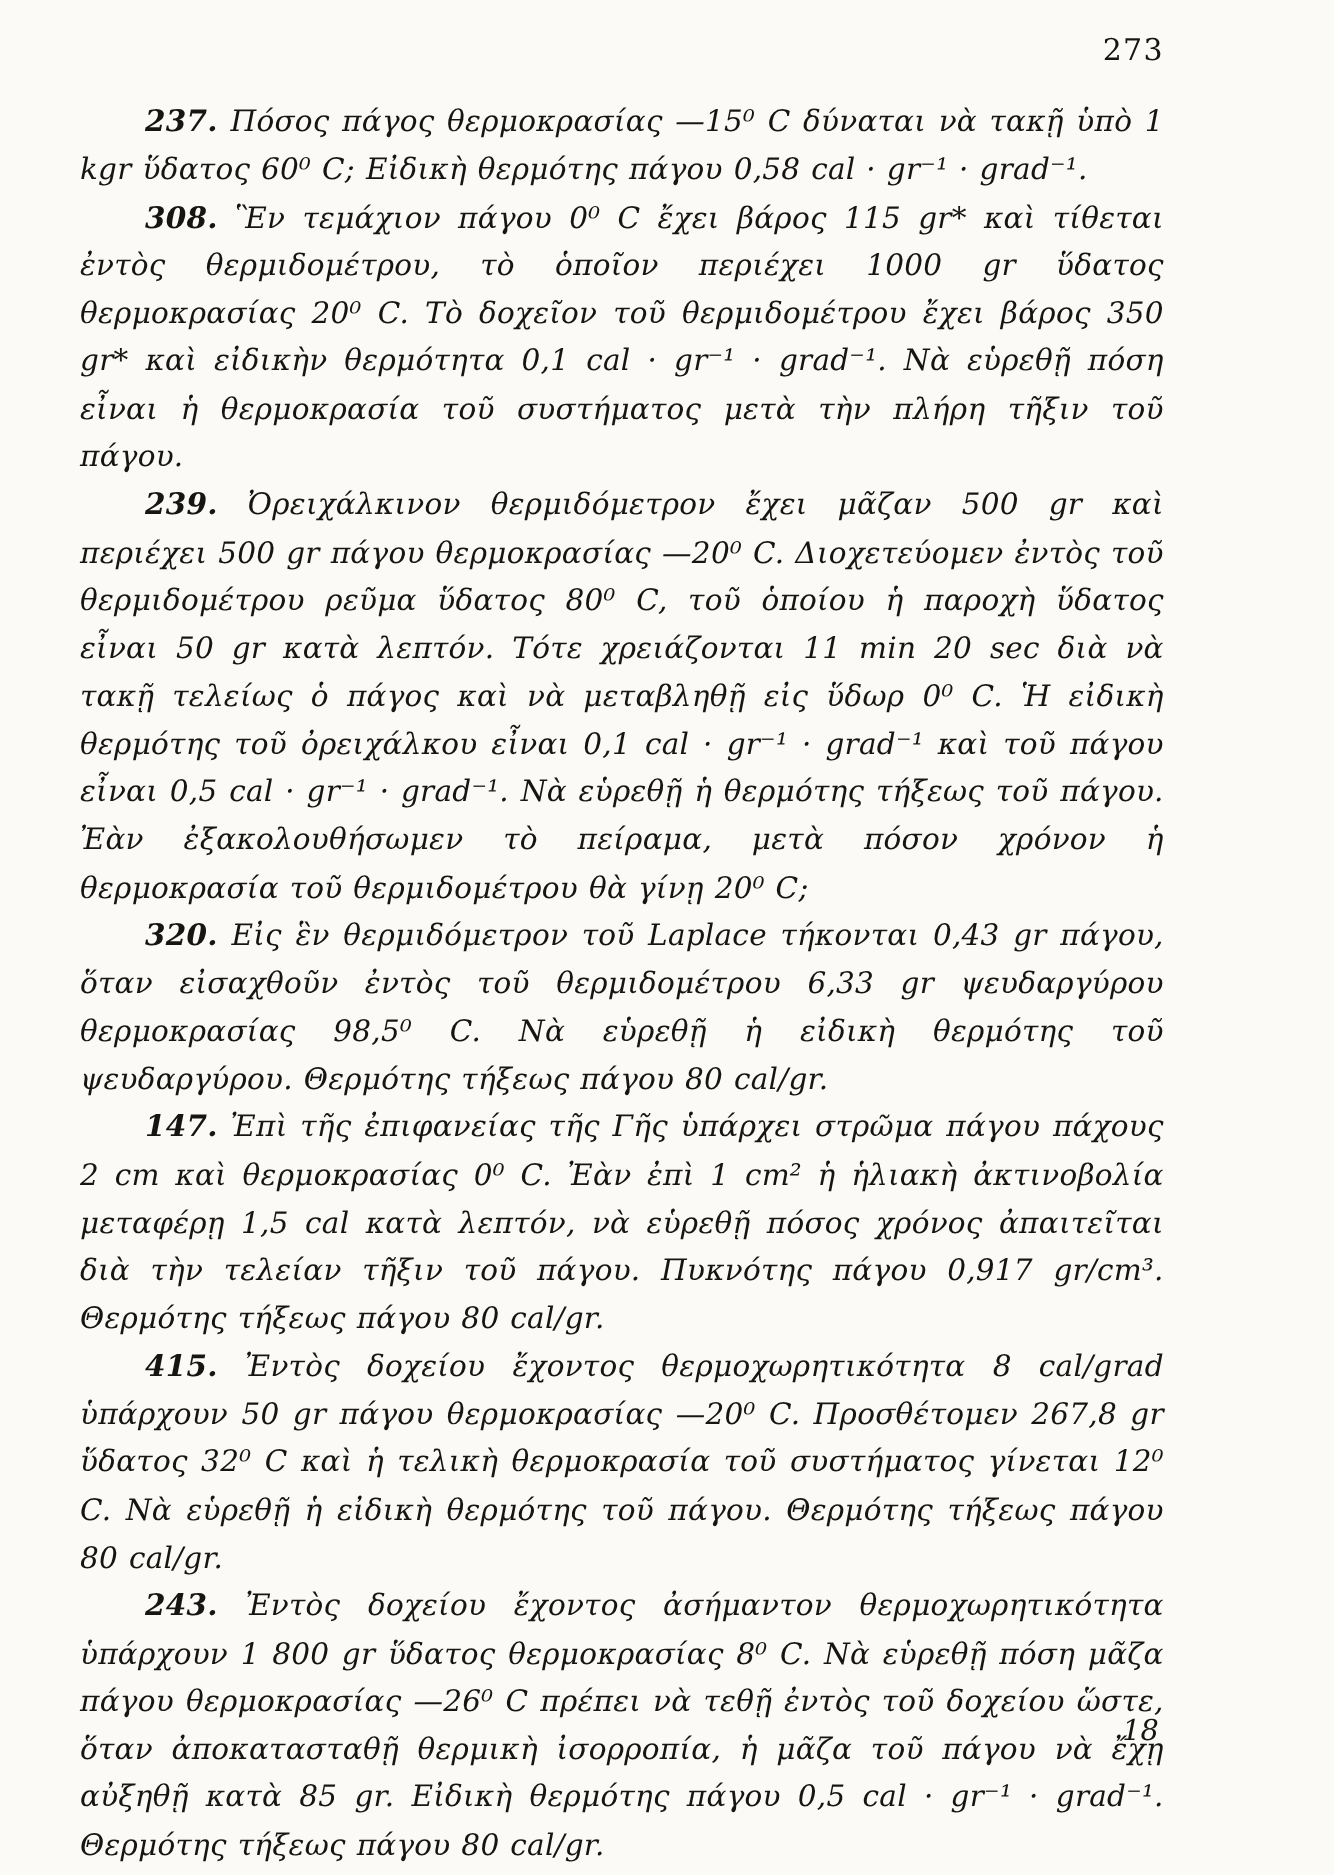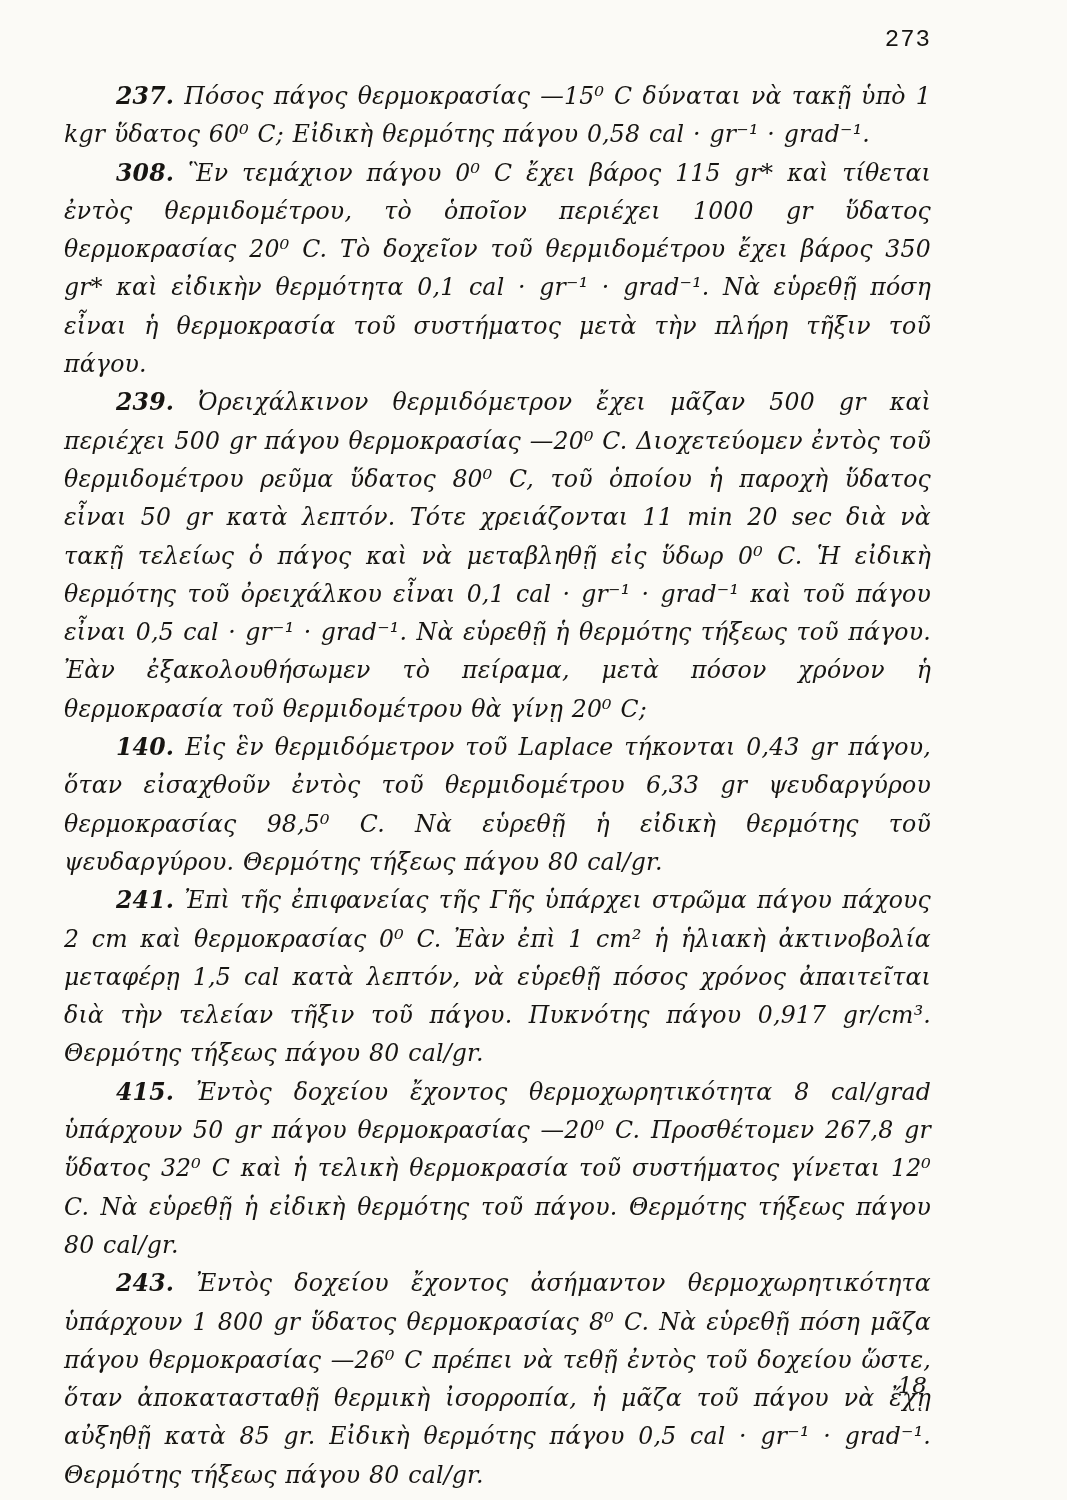--- a/index.html
+++ b/index.html
@@ -16,21 +16,20 @@
     font-style: italic;
     overflow: hidden;
   }
   .page-number {
     text-align: right;
     font-size: 24px;
     font-style: normal;
     font-weight: 400;
     letter-spacing: 1px;
     margin: 0 0 24px 0;
-    font-family: Liberation Mono, monospace;
   }
   .text-block { width: 100%; }
   .problem {
     margin: 0;
     font-size: 23.6px;
     line-height: 38.3px;
     text-align: justify;
     text-indent: 52px;
     letter-spacing: 0.2px;
     word-spacing: 1px;
@@ -57,23 +56,23 @@
   <div class="page-number">273</div>
 
   <div class="text-block">
 
     <p class="problem"><span class="num">237.</span> <span class="body">Πόσος πάγος θερμοκρασίας —15⁰ C δύναται νὰ τακῇ ὑπὸ 1 kgr ὕδατος 60⁰ C; Εἰδικὴ θερμότης πάγου 0,58 cal · gr⁻¹ · grad⁻¹.</span></p>
 
     <p class="problem"><span class="num">308.</span> <span class="body">Ἓν τεμάχιον πάγου 0⁰ C ἔχει βάρος 115 gr* καὶ τίθεται ἐντὸς θερμιδομέτρου, τὸ ὁποῖον περιέχει 1000 gr ὕδατος θερμοκρασίας 20⁰ C. Τὸ δοχεῖον τοῦ θερμιδομέτρου ἔχει βάρος 350 gr* καὶ εἰδικὴν θερμότητα 0,1 cal · gr⁻¹ · grad⁻¹. Νὰ εὑρεθῇ πόση εἶναι ἡ θερμοκρασία τοῦ συστήματος μετὰ τὴν πλήρη τῆξιν τοῦ πάγου.</span></p>
 
     <p class="problem"><span class="num">239.</span> <span class="body">Ὀρειχάλκινον θερμιδόμετρον ἔχει μᾶζαν 500 gr καὶ περιέχει 500 gr πάγου θερμοκρασίας —20⁰ C. Διοχετεύομεν ἐντὸς τοῦ θερμιδομέτρου ρεῦμα ὕδατος 80⁰ C, τοῦ ὁποίου ἡ παροχὴ ὕδατος εἶναι 50 gr κατὰ λεπτόν. Τότε χρειάζονται 11 min 20 sec διὰ νὰ τακῇ τελείως ὁ πάγος καὶ νὰ μεταβληθῇ εἰς ὕδωρ 0⁰ C. Ἡ εἰδικὴ θερμότης τοῦ ὀρειχάλκου εἶναι 0,1 cal · gr⁻¹ · grad⁻¹ καὶ τοῦ πάγου εἶναι 0,5 cal · gr⁻¹ · grad⁻¹. Νὰ εὑρεθῇ ἡ θερμότης τήξεως τοῦ πάγου. Ἐὰν ἐξακολουθήσωμεν τὸ πείραμα, μετὰ πόσον χρόνον ἡ θερμοκρασία τοῦ θερμιδομέτρου θὰ γίνῃ 20⁰ C;</span></p>
 
-    <p class="problem"><span class="num">140.</span> <span class="body">Εἰς ἓν θερμιδόμετρον τοῦ Laplace τήκονται 0,43 gr πάγου, ὅταν εἰσαχθοῦν ἐντὸς τοῦ θερμιδομέτρου 6,33 gr ψευδαργύρου θερμοκρασίας 98,5⁰ C. Νὰ εὑρεθῇ ἡ εἰδικὴ θερμότης τοῦ ψευδαργύρου. Θερμότης τήξεως πάγου 80 cal/gr.</span></p>
+    <p class="problem"><span class="num">320.</span> <span class="body">Εἰς ἓν θερμιδόμετρον τοῦ Laplace τήκονται 0,43 gr πάγου, ὅταν εἰσαχθοῦν ἐντὸς τοῦ θερμιδομέτρου 6,33 gr ψευδαργύρου θερμοκρασίας 98,5⁰ C. Νὰ εὑρεθῇ ἡ εἰδικὴ θερμότης τοῦ ψευδαργύρου. Θερμότης τήξεως πάγου 80 cal/gr.</span></p>
 
-    <p class="problem"><span class="num">241.</span> <span class="body">Ἐπὶ τῆς ἐπιφανείας τῆς Γῆς ὑπάρχει στρῶμα πάγου πάχους 2 cm καὶ θερμοκρασίας 0⁰ C. Ἐὰν ἐπὶ 1 cm² ἡ ἡλιακὴ ἀκτινοβολία μεταφέρῃ 1,5 cal κατὰ λεπτόν, νὰ εὑρεθῇ πόσος χρόνος ἀπαιτεῖται διὰ τὴν τελείαν τῆξιν τοῦ πάγου. Πυκνότης πάγου 0,917 gr/cm³. Θερμότης τήξεως πάγου 80 cal/gr.</span></p>
+    <p class="problem"><span class="num">147.</span> <span class="body">Ἐπὶ τῆς ἐπιφανείας τῆς Γῆς ὑπάρχει στρῶμα πάγου πάχους 2 cm καὶ θερμοκρασίας 0⁰ C. Ἐὰν ἐπὶ 1 cm² ἡ ἡλιακὴ ἀκτινοβολία μεταφέρῃ 1,5 cal κατὰ λεπτόν, νὰ εὑρεθῇ πόσος χρόνος ἀπαιτεῖται διὰ τὴν τελείαν τῆξιν τοῦ πάγου. Πυκνότης πάγου 0,917 gr/cm³. Θερμότης τήξεως πάγου 80 cal/gr.</span></p>
 
     <p class="problem"><span class="num">415.</span> <span class="body">Ἐντὸς δοχείου ἔχοντος θερμοχωρητικότητα 8 cal/grad ὑπάρχουν 50 gr πάγου θερμοκρασίας —20⁰ C. Προσθέτομεν 267,8 gr ὕδατος 32⁰ C καὶ ἡ τελικὴ θερμοκρασία τοῦ συστήματος γίνεται 12⁰ C. Νὰ εὑρεθῇ ἡ εἰδικὴ θερμότης τοῦ πάγου. Θερμότης τήξεως πάγου 80 cal/gr.</span></p>
 
     <p class="problem"><span class="num">243.</span> <span class="body">Ἐντὸς δοχείου ἔχοντος ἀσήμαντον θερμοχωρητικότητα ὑπάρχουν 1 800 gr ὕδατος θερμοκρασίας 8⁰ C. Νὰ εὑρεθῇ πόση μᾶζα πάγου θερμοκρασίας —26⁰ C πρέπει νὰ τεθῇ ἐντὸς τοῦ δοχείου ὥστε, ὅταν ἀποκατασταθῇ θερμικὴ ἰσορροπία, ἡ μᾶζα τοῦ πάγου νὰ ἔχῃ αὐξηθῇ κατὰ 85 gr. Εἰδικὴ θερμότης πάγου 0,5 cal · gr⁻¹ · grad⁻¹. Θερμότης τήξεως πάγου 80 cal/gr.</span></p>
 
     <p class="problem"><span class="num">244.</span> <span class="body">Ἐντὸς δοχείου ἔχοντος ἀσήμαντον θερμοχωρητικότητα ὑπάρχουν 120 gr ὕδατος εἰς κατάστασιν ὑπερτήξεως καὶ θερμοκρασίας—18⁰ C.</span></p>
 
   </div>
 
   <div class="footer-mark">18</div>

